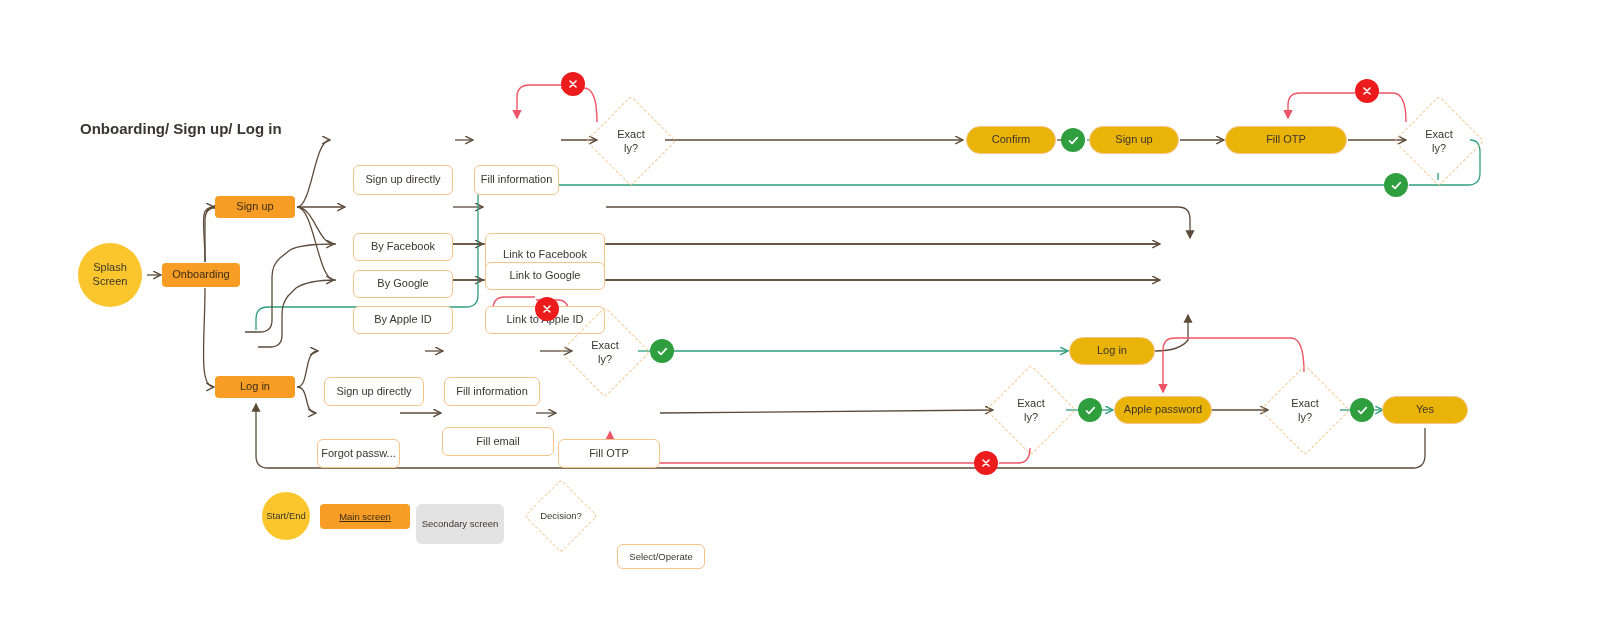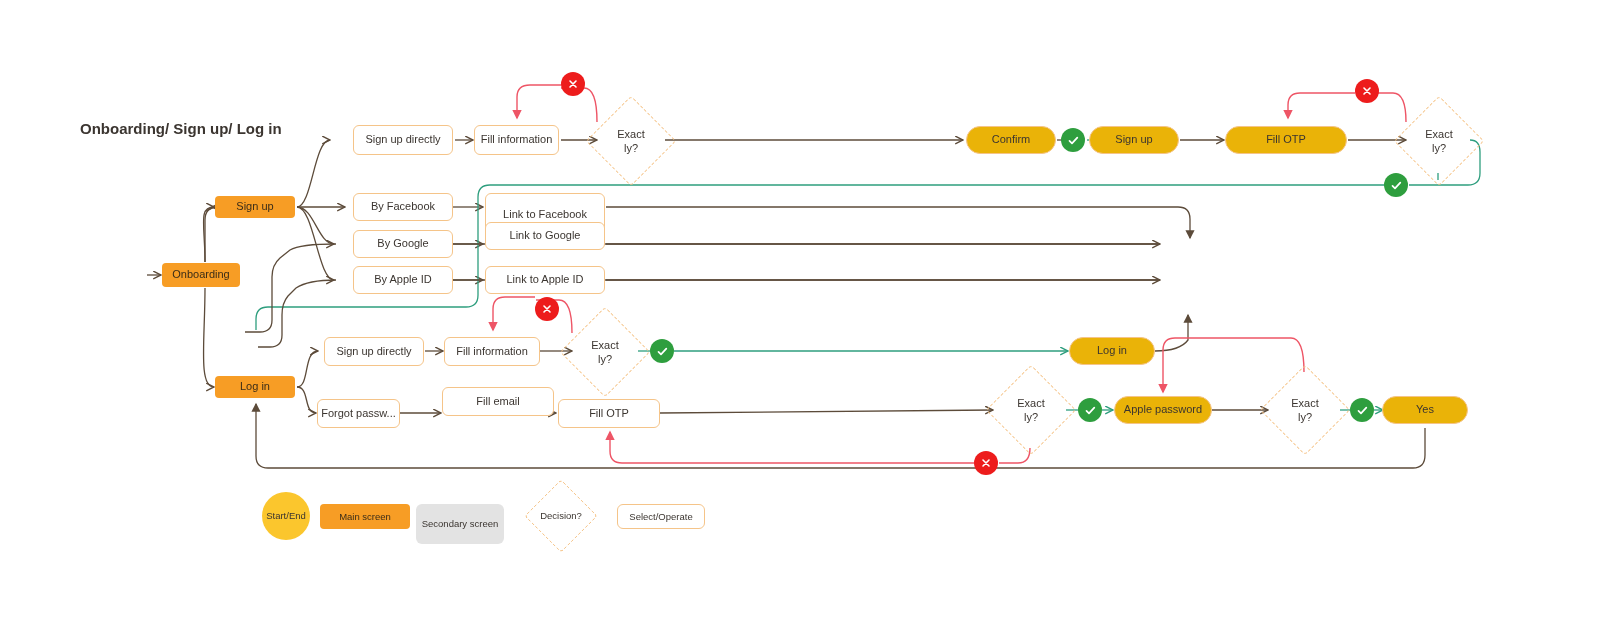--- a/index.html
+++ b/index.html
@@ -8,21 +8,21 @@
 
   
   .title{position:absolute;left:80px;top:80px;font-size:30px;font-weight:bold;color:#F47A20;letter-spacing:.2px;}
   .subtitle{position:absolute;left:80px;top:120px;font-size:15px;font-weight:bold;color:#3b3530;}
 
   
   .node{position:absolute;box-sizing:border-box;display:flex;align-items:center;justify-content:center;
         text-align:center;font-size:11px;color:#3b3530;line-height:1.25;}
 
   
-  .rect{background:#ffffff;border:1.4px solid #F5C489;border-radius:6px;}
+  .rect{background:#ffffff;border:1.4px solid #F5C489;border-radius:6px;margin-top:40px;}
   
   .pill{background:#eab308;border:1.4px solid #F5C489;border-radius:22px;}
   
   .main{background:#F79D25;border-radius:4px;color:#3b2d18;font-size:11px;}
   
   .grey{background:#E3E3E3;border-radius:6px;color:#3b3530;}
   
   .circleNode{background:#FBC62D;border-radius:50%;}
 
   
@@ -131,20 +131,24 @@
       <path d="M1425,428 L1425,455 Q1425,468 1413,468 L268,468 Q256,468 256,456 L256,404" marker-end="url(#arB)"></path>
 
       <path d="M1160,244 L380,244"></path>
       <path d="M1160,280 L380,280"></path>
 
       <path d="M336,244 Q300,244 290,250 L280,258 Q272,265 272,277 L272,320 Q272,332 260,332 L245,332"></path>
       <path d="M336,280 Q308,280 296,288 L288,296 Q282,303 282,315 L282,335 Q282,347 270,347 L258,347"></path>
     </g>
   </svg>
 
+  <div class="node circleNode" style="left:78px;top:243px;width:64px;height:64px;flex-direction:column;">
+    <span>Splash</span>
+    <span>Screen</span>
+  </div>
 
   <div class="node main" style="left:162px;top:263px;width:78px;height:24px;">Onboarding</div>
 
   <div class="node main" style="left:215px;top:196px;width:80px;height:22px;">Sign up</div>
 
   <div class="node main" style="left:215px;top:376px;width:80px;height:22px;">Log in</div>
 
 
   <div class="node rect" style="left:353px;top:125px;width:100px;height:30px;">Sign up directly</div>
   <div class="node rect" style="left:474px;top:125px;width:85px;height:30px;">Fill information</div>
@@ -256,21 +260,21 @@
       </svg>
   </div>
   <div class="badge no" style="left:974px;top:451px;">
     <svg width="12" height="12" viewBox="0 0 12 12">
         <path d="M3,3 L9,9 M9,3 L3,9" fill="none" stroke="#fff" stroke-width="1.6" stroke-linecap="round"></path>
       </svg>
   </div>
 
   <div class="node circleNode" style="left:262px;top:492px;width:48px;height:48px;font-size:9.5px;">Start/End</div>
 
-  <div class="node main" style="left:320px;top:504px;width:90px;height:25px;font-size:9.5px;">Main screen</div>
+  <div class="node main" style="left:320px;top:504px;width:90px;height:25px;font-size:9.5px;text-decoration:underline;">Main screen</div>
 
   <div class="node grey" style="left:416px;top:504px;width:88px;height:40px;font-size:9.5px;">Secondary screen</div>
 
   <div class="diamond" style="left:513px;top:480px;width:96px;height:72px;">
     <div class="dshape" style="width:50px;height:50px;"></div>
     <div class="dtext" style="font-size:9.5px;">
       <span>Decision?</span>
     </div>
   </div>
 

